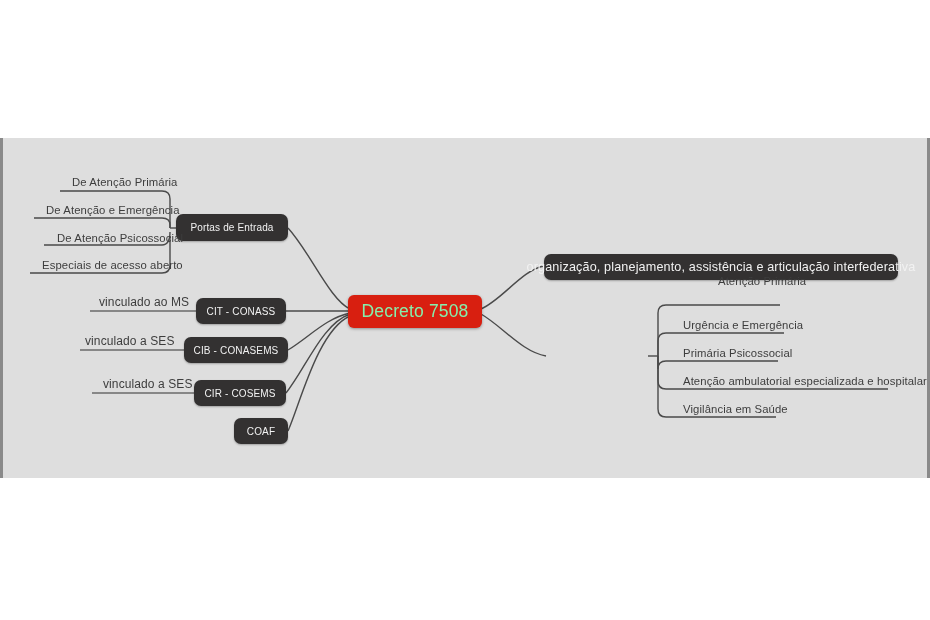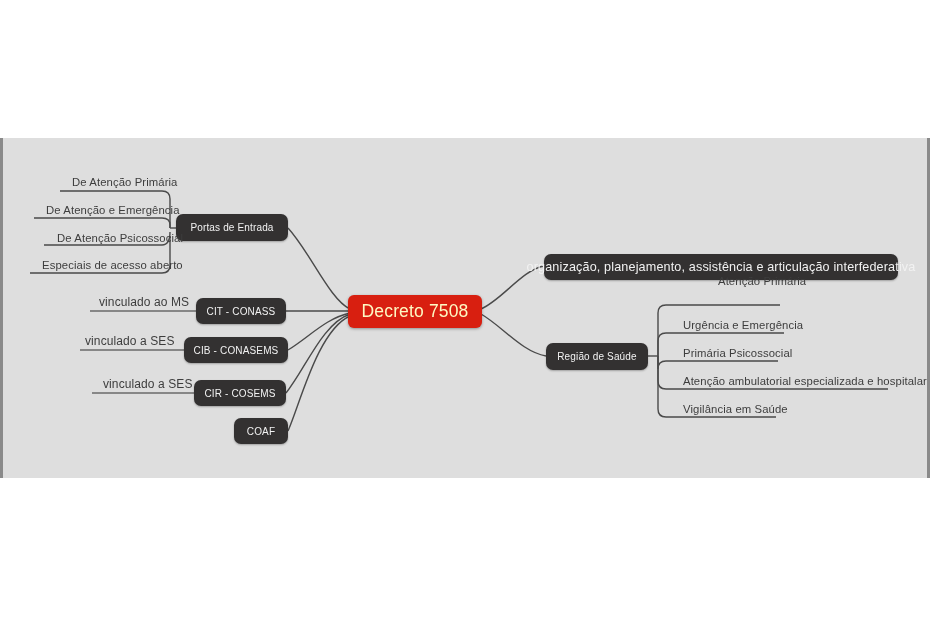--- a/index.html
+++ b/index.html
@@ -34,21 +34,21 @@
     color:#f2f2f2;
     border-radius:7px;
     display:flex;align-items:center;justify-content:center;
     box-sizing:border-box;
     white-space:nowrap;
     letter-spacing:.15px;
     box-shadow:0 1px 2px rgba(0,0,0,.28);
   }
   .node.center{
     background:#d81f10;
-    color:#fef9c3;
+    color:#86efac;
     border-radius:6px;
     font-size:17.5px;
     box-shadow:0 1px 3px rgba(0,0,0,.35);
   }
   .node.lvl1{font-size:10px;}
   .node.wide{font-size:12.6px;text-align:center;}
 
   
   .leaf{
     position:absolute;
@@ -137,23 +137,20 @@
 
   <div class="leaf l" style="left:60px;top:177px;">De Atenção Primária</div>
   <div class="leaf l" style="left:34px;top:205px;">De Atenção e Emergência</div>
   <div class="leaf l" style="left:45px;top:233px;">De Atenção Psicossocial</div>
   <div class="leaf l" style="left:30px;top:260px;">Especiais de acesso aberto</div>
 
   <div class="node wide" style="left:544px;top:254px;width:354px;height:26px;">
     <span>organização, planejamento, assistência e articulação interfederativa</span>
   </div>
 
-  <div class="node lvl1" style="left:546px;top:343px;width:102px;height:27px;">
-    <span>Região de Saúde</span>
-  </div>
 
   <div class="leaf r" style="left:670px;top:276px;margin-left:36px;">Atenção Primária</div>
   <div class="leaf r" style="left:671px;top:320px;">Urgência e Emergência</div>
   <div class="leaf r" style="left:671px;top:348px;">Primária Psicossocial</div>
   <div class="leaf r" style="left:671px;top:376px;">Atenção ambulatorial especializada e hospitalar</div>
   <div class="leaf r" style="left:671px;top:404px;">Vigilância em Saúde</div>
 
 </div>
 
 </body></html>

